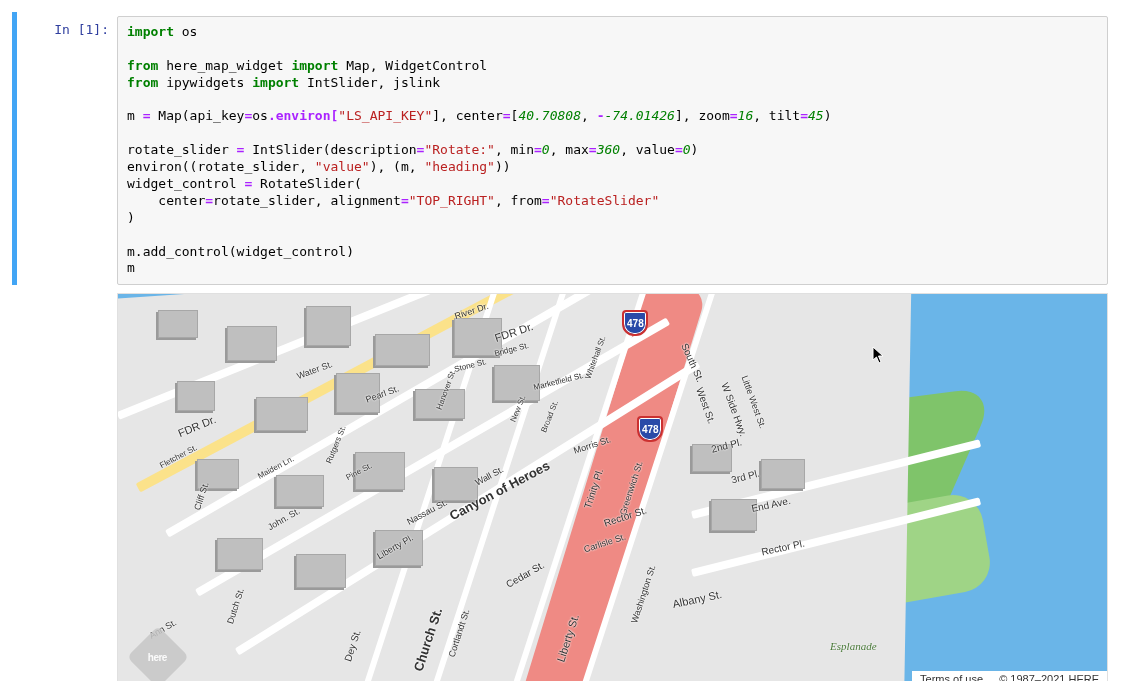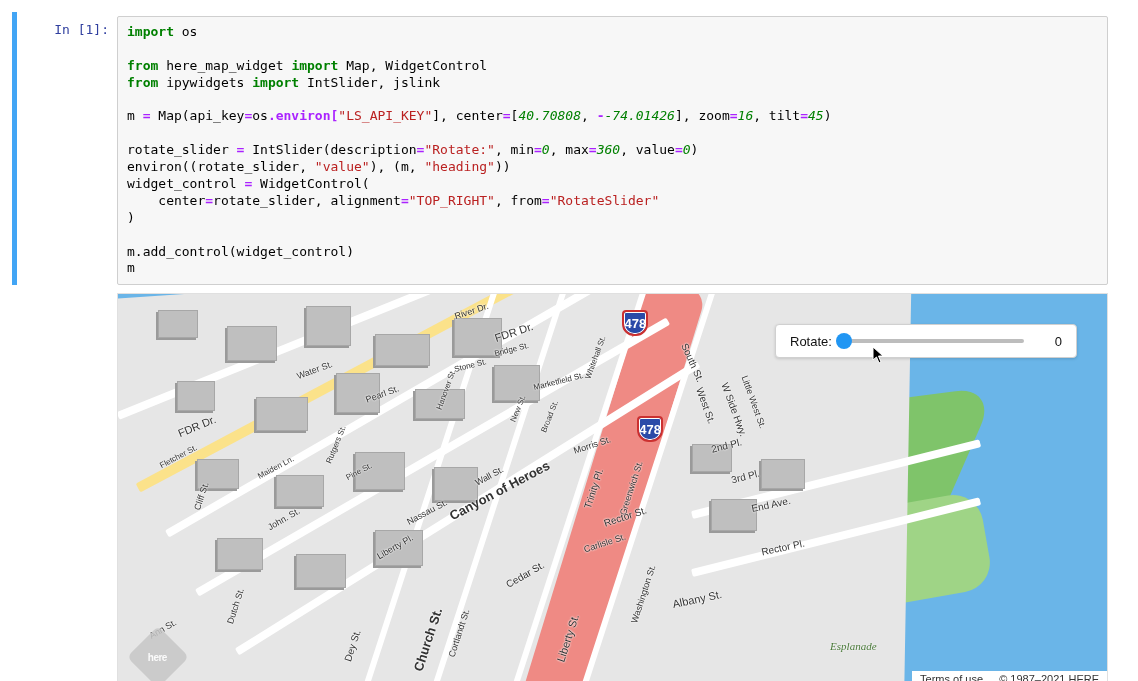--- a/index.html
+++ b/index.html
@@ -122,21 +122,21 @@
     font-style:italic;
     text-shadow: 0 0 2px #fff;
   }
   .shield {
     position:absolute;
     width:26px; height:26px;
     border-radius:4px 4px 12px 12px;
     background:#2a4aa8;
     border:2px solid #cc3030;
     color:#fff;
-    font-size:13px;
+    font-size:10px;
     font-weight:bold;
     display:flex;
     align-items:center;
     justify-content:center;
     box-shadow:0 0 0 1px #fff inset;
   }
   .here-logo {
     position:absolute;
     left:18px; bottom:8px;
     width:44px; height:44px;
@@ -214,21 +214,21 @@
   <div class="prompt-area">In [1]:</div>
   <div class="code-area"><span class="kw">import</span><span class="nm"> os</span>
 
 <span class="kw">from</span><span class="nm"> here_map_widget </span><span class="kw">import</span><span class="nm"> Map, WidgetControl</span>
 <span class="kw">from</span><span class="nm"> ipywidgets </span><span class="kw">import</span><span class="nm"> IntSlider, jslink</span>
 
 <span class="nm">m </span><span class="op">=</span><span class="nm"> Map(api_key</span><span class="op">=</span><span class="nm">os</span><span class="op">.environ[</span><span class="str">"LS_API_KEY"</span><span class="nm">], center</span><span class="op">=</span><span class="nm">[</span><span class="num">40.70808</span><span class="nm">, </span><span class="op">-</span><span class="num">-74.01426</span><span class="nm">], zoom</span><span class="op">=</span><span class="num">16</span><span class="nm">, tilt</span><span class="op">=</span><span class="num">45</span><span class="nm">)</span>
 
 <span class="nm">rotate_slider </span><span class="op">=</span><span class="nm"> IntSlider(description</span><span class="op">=</span><span class="str">"Rotate:"</span><span class="nm">, min</span><span class="op">=</span><span class="num">0</span><span class="nm">, max</span><span class="op">=</span><span class="num">360</span><span class="nm">, value</span><span class="op">=</span><span class="num">0</span><span class="nm">)</span>
 <span class="nm">environ((rotate_slider, </span><span class="str">"value"</span><span class="nm">), (m, </span><span class="str">"heading"</span><span class="nm">))</span>
-<span class="nm">widget_control </span><span class="op">=</span><span class="nm"> WidgetControl(</span>
+<span class="nm">widget_control </span><span class="op">=</span><span class="nm"> RotateSlider(</span>
 <span class="nm">    center</span><span class="op">=</span><span class="nm">rotate_slider, alignment</span><span class="op">=</span><span class="str">"TOP_RIGHT"</span><span class="nm">, from</span><span class="op">=</span><span class="str">"RotateSlider"</span>
 <span class="nm">)</span>
 
 <span class="nm">m.add_control(widget_control)</span>
 <span class="nm">m</span></div>
 </div>
 
 <div class="output-row">
   <div class="output-prompt"></div>
   <div class="map-output">
@@ -324,25 +324,18 @@
     <div class="here-logo">
       <span>here</span>
     </div>
 
     <div class="attribution">
       <a>Terms of use</a>
       <span class="sep"></span>
       <span>© 1987–2021 HERE</span>
     </div>
 
-    <div class="slider-control">
-      <span class="slider-label">Rotate:</span>
-      <div class="slider-track">
-        <div class="slider-thumb"></div>
-      </div>
-      <span class="slider-value">0</span>
-    </div>
 
     <svg class="cursor" style="left:754px; top:52px;" viewBox="0 0 14 18">
       <path d="M1 1 L1 14 L4.5 11 L7 17 L9 16 L6.5 10 L11 10 Z" fill="#000" stroke="#fff" stroke-width="1"></path>
     </svg>
   </div>
 </div>
 
 </body></html>

